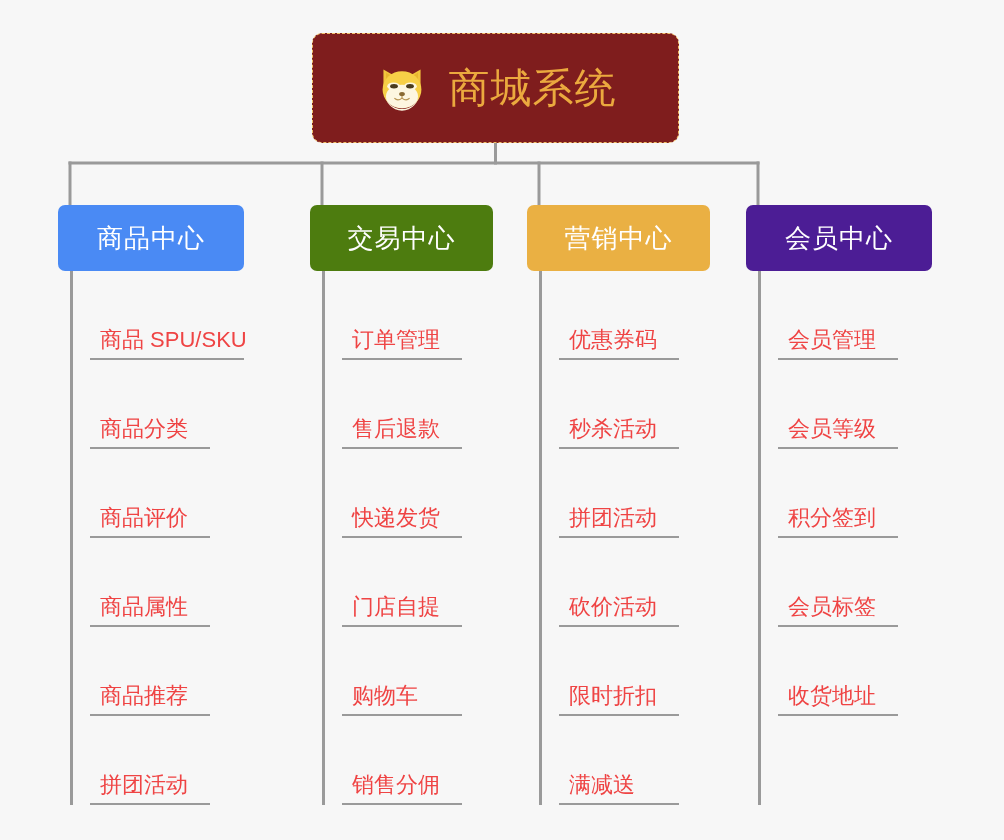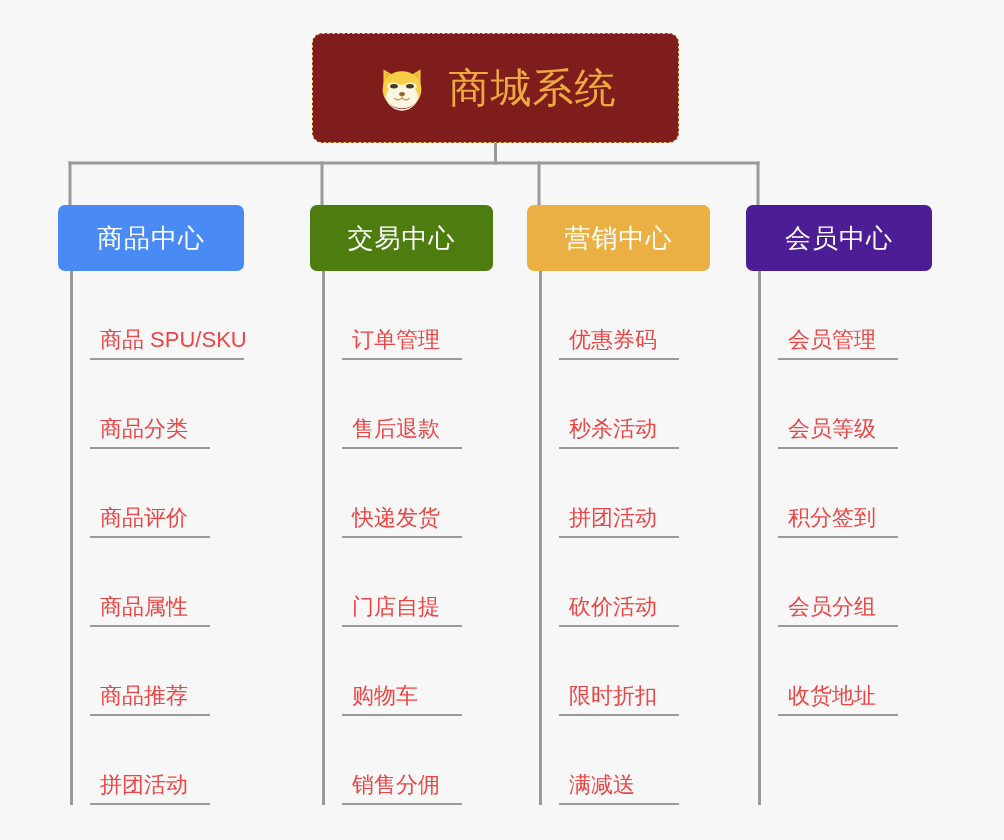--- a/index.html
+++ b/index.html
@@ -235,21 +235,21 @@
           <div class="leaf">
             <div class="leaf-label" style="border-bottom-color: rgb(154, 154, 154);">会员管理</div>
           </div>
           <div class="leaf">
             <div class="leaf-label" style="border-bottom-color: rgb(154, 154, 154);">会员等级</div>
           </div>
           <div class="leaf">
             <div class="leaf-label" style="border-bottom-color: rgb(154, 154, 154);">积分签到</div>
           </div>
           <div class="leaf">
-            <div class="leaf-label" style="border-bottom-color: rgb(154, 154, 154);">会员分组</div>
+            <div class="leaf-label" style="border-bottom-color: rgb(154, 154, 154);">会员标签</div>
           </div>
           <div class="leaf">
             <div class="leaf-label" style="border-bottom-color: rgb(154, 154, 154);">收货地址</div>
           </div>
         </div>
       </div>
     </div>
 
 </div>
 

